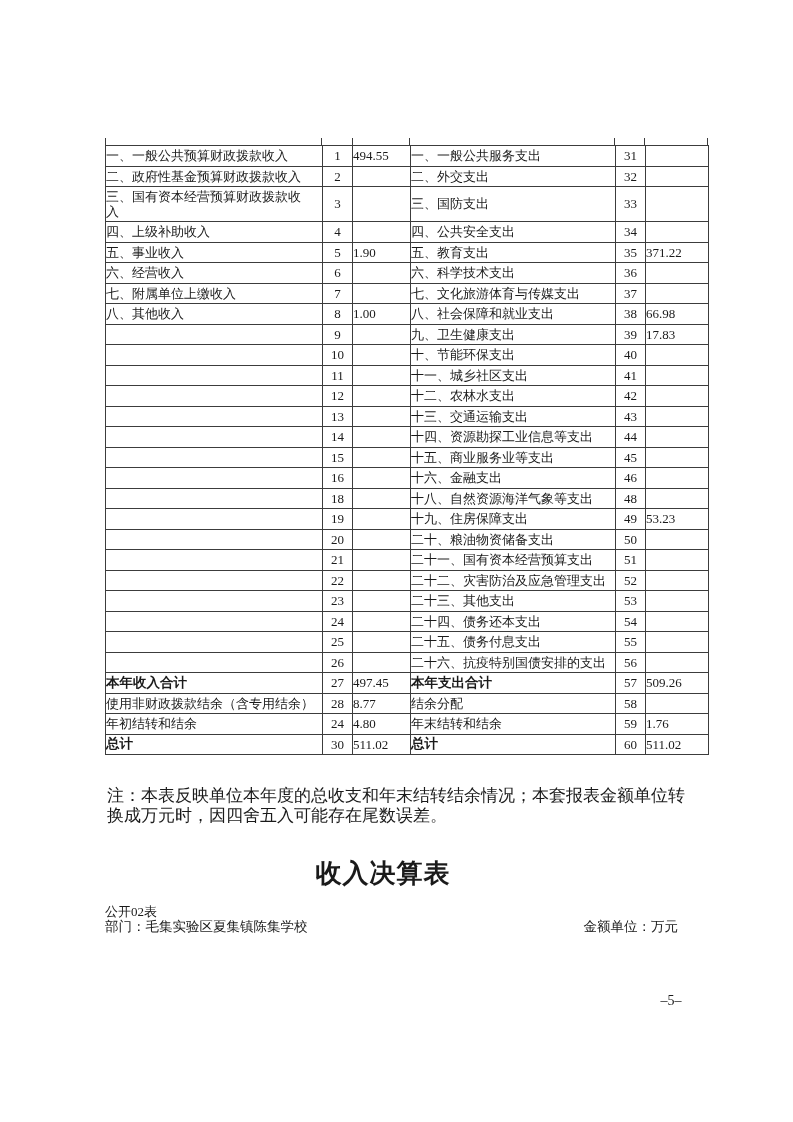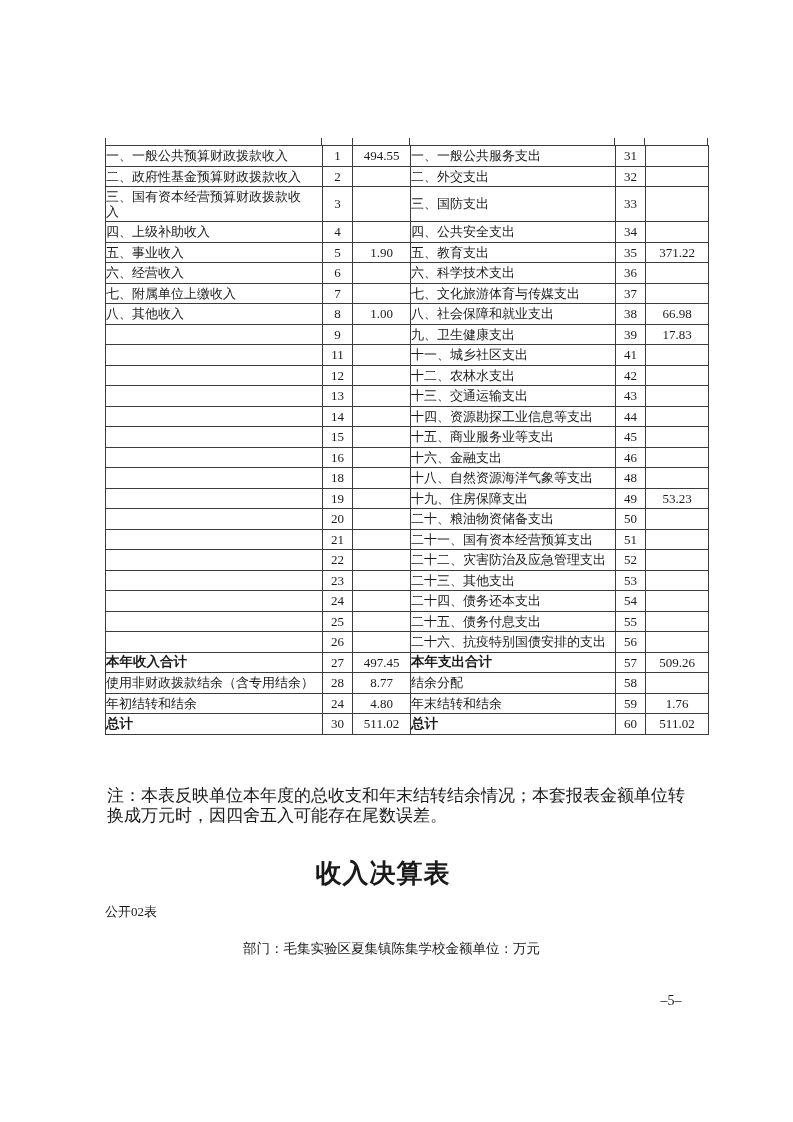--- a/index.html
+++ b/index.html
@@ -37,21 +37,21 @@
     height: 19.5px;
     padding: 0;
     line-height: 1.18;
     overflow: hidden;
     vertical-align: middle;
   }
   tr.tall td { height: 34px; }
   td.name  { text-align: left; padding-left: 5px; white-space: pre-line; word-break: break-all; }
   td.name.total { padding-left: 0; font-weight: bold; font-size: 13.5px; }
   td.line  { text-align: center; }
-  td.amount{ text-align: center; padding-right: 5px; }
+  td.amount{ text-align: left; padding-right: 5px; }
 
   .note {
     position: absolute;
     left: 105px;
     top: 784px;
     width: 578px;
     font-size: 17px;
     line-height: 19.5px;
     margin: 2px;
     word-break: break-all;
@@ -74,24 +74,24 @@
     position: absolute;
     left: 105px;
     top: 903px;
     width: 585px;
     font-size: 13px;
   }
 
   .meta-row {
     position: absolute;
     left: 105px;
-    top: 940px;
+    top: 918px;
     width: 573px;
     display: flex;
-    justify-content: center;
+    justify-content: space-between;
     font-size: 13.5px;
   }
 
   .page-number {
     position: absolute;
     left: 645px;
     top: 993px;
     width: 52px;
     text-align: center;
     font-size: 14px;
@@ -190,20 +190,28 @@
         <tr>
           <td class="name"></td>
           <td class="line">9</td>
           <td class="amount"></td>
           <td class="name">九、卫生健康支出</td>
           <td class="line">39</td>
           <td class="amount">17.83</td>
         </tr>
         <tr>
           <td class="name"></td>
+          <td class="line">10</td>
+          <td class="amount"></td>
+          <td class="name">十、节能环保支出</td>
+          <td class="line">40</td>
+          <td class="amount"></td>
+        </tr>
+        <tr>
+          <td class="name"></td>
           <td class="line">11</td>
           <td class="amount"></td>
           <td class="name">十一、城乡社区支出</td>
           <td class="line">41</td>
           <td class="amount"></td>
         </tr>
         <tr>
           <td class="name"></td>
           <td class="line">12</td>
           <td class="amount"></td>

